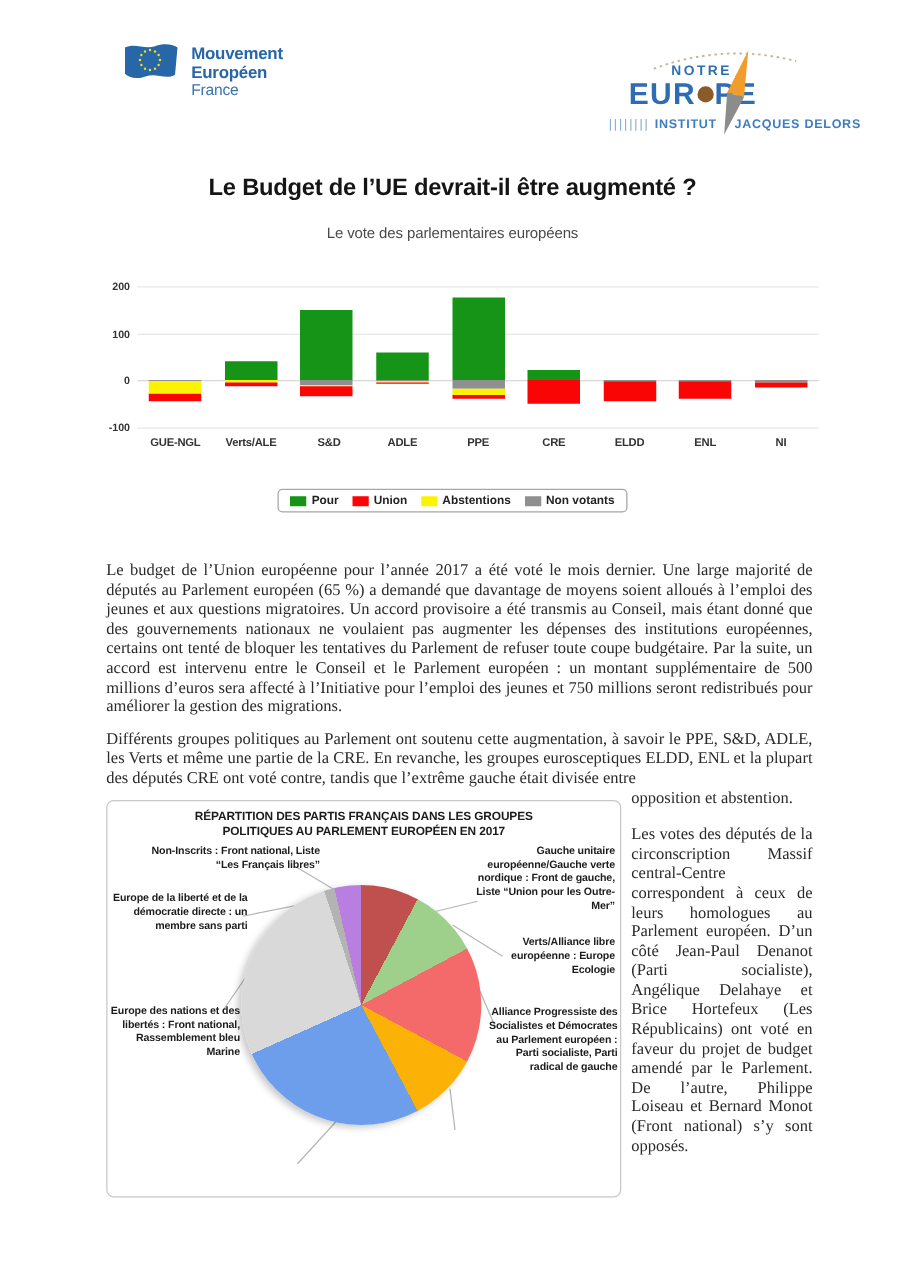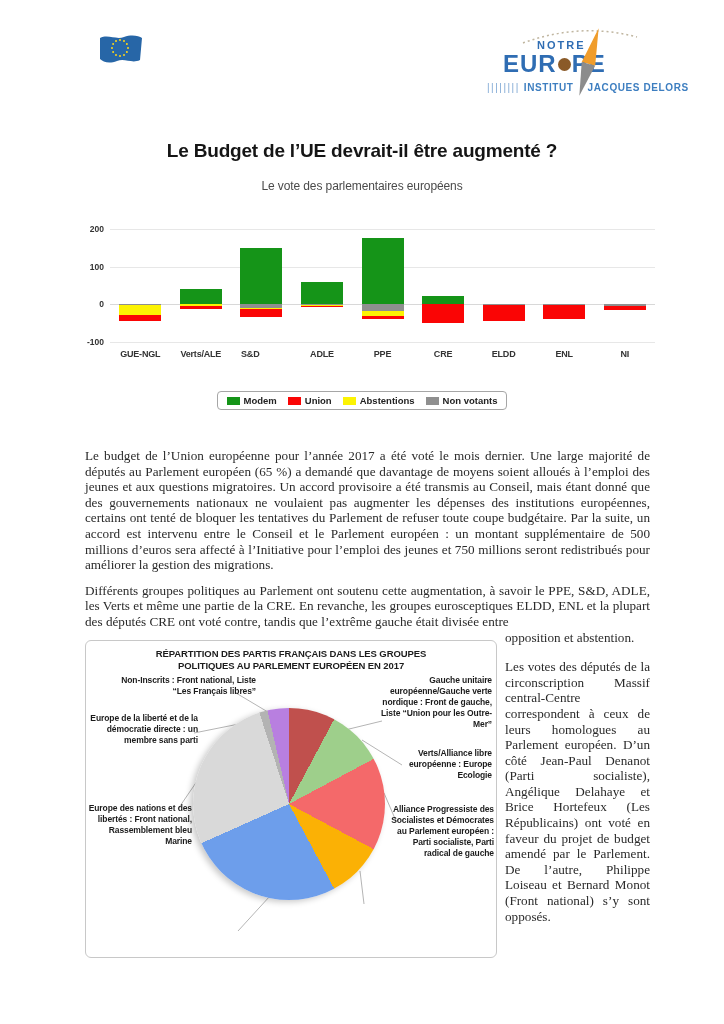--- a/index.html
+++ b/index.html
@@ -5,21 +5,21 @@
   html,body{margin:0;padding:0;background:#ffffff;}
   .page{position:relative;width:724px;height:1024px;background:#ffffff;overflow:hidden;
         font-family:"Liberation Sans","DejaVu Sans",sans-serif;color:#2a2a2a;}
 
   
   .header{position:relative;height:118px;}
   .logo-left{position:absolute;left:98px;top:33px;display:flex;gap:9px;}
   .mvt-text{padding-top:2px;}
   .mvt-line{color:#2766a7;font-weight:bold;font-size:13.5px;line-height:15px;letter-spacing:-0.2px;}
   .mvt-france{color:#3a74ad;font-weight:normal;font-size:12.5px;line-height:15px;}
-  .logo-right{position:absolute;left:487px;top:24px;width:215px;height:78px;}
+  .logo-right{position:absolute;left:487px;top:36px;width:215px;height:78px;}
   .ne-notre{position:absolute;left:50px;top:15px;font-weight:bold;font-size:11px;letter-spacing:2px;color:#2f6db3;}
   .ne-word{position:absolute;left:16px;top:26px;font-weight:800;font-size:24px;letter-spacing:1px;color:#2f6db3;white-space:nowrap;}
   .ne-dot{display:inline-block;width:13px;height:13px;border-radius:50%;background:#8a5a28;margin:0 1px 1px 1px;}
   .ne-inst{position:absolute;left:0px;top:58px;font-weight:bold;font-size:10px;color:#3d7ec0;letter-spacing:0.6px;white-space:nowrap;}
   .ne-bars{color:#7fa8d4;font-weight:normal;letter-spacing:1.5px;margin-right:4px;}
   .ne-gap{display:inline-block;width:14px;}
   .ne-needle{position:absolute;left:80px;top:0px;}
   .ne-arc{position:absolute;left:28px;top:0px;}
 
   
@@ -94,20 +94,25 @@
               <circle cx="28.9" cy="19" r="1"></circle>
               <circle cx="26" cy="21.9" r="1"></circle>
             <circle cx="22" cy="23" r="1"></circle>
               <circle cx="18" cy="21.9" r="1"></circle>
               <circle cx="15.1" cy="19" r="1"></circle>
             <circle cx="14" cy="15" r="1"></circle>
               <circle cx="15.1" cy="11" r="1"></circle>
               <circle cx="18" cy="8.1" r="1"></circle>
           </g>
         </svg>
+      </span>
+      <span class="mvt-text">
+        <div class="mvt-line">Mouvement</div>
+        <div class="mvt-line">Européen</div>
+        <div class="mvt-line mvt-france">France</div>
       </span>
     </div>
 
     <div class="logo-right">
       <span class="ne-arc">
         <svg width="130" height="22" viewBox="0 0 130 22">
           <path d="M8,19 Q65,-2 122,13" fill="none" stroke="#c0b6a0" stroke-width="1.5" stroke-dasharray="2,3"></path>
         </svg>
       </span>
       <div class="ne-notre">NOTRE</div>
@@ -142,21 +147,21 @@
         <div class="bar-seg" style="left: 9.27778px; top: 93.5px; width: 42px; height: 6.375px; background: rgb(250, 5, 5);"></div>
         <div class="xtick" style="left: 0px; width: 60.5556px;">GUE-NGL</div>
         <div class="bar-seg" style="left: 69.8333px; top: 68px; width: 42px; height: 15px; background: rgb(21, 148, 24);"></div>
         <div class="bar-seg" style="left: 69.8333px; top: 83px; width: 42px; height: 1.875px; background: rgb(252, 243, 3);"></div>
         <div class="bar-seg" style="left: 69.8333px; top: 84.875px; width: 42px; height: 2.625px; background: rgb(250, 5, 5);"></div>
         <div class="xtick" style="left: 60.5556px; width: 60.5556px;">Verts/ALE</div>
         <div class="bar-seg" style="left: 130.389px; top: 26.75px; width: 42px; height: 56.25px; background: rgb(21, 148, 24);"></div>
         <div class="bar-seg" style="left: 130.389px; top: 83px; width: 42px; height: 3.75px; background: rgb(143, 143, 143);"></div>
         <div class="bar-seg" style="left: 130.389px; top: 86.75px; width: 42px; height: 1.125px; background: rgb(252, 243, 3);"></div>
         <div class="bar-seg" style="left: 130.389px; top: 87.875px; width: 42px; height: 8.25px; background: rgb(250, 5, 5);"></div>
-        <div class="xtick" style="left: 110px; width: 60.5556px;">S&amp;D</div>
+        <div class="xtick" style="left: 123px; width: 60.5556px;">S&amp;D</div>
         <div class="bar-seg" style="left: 190.944px; top: 60.5px; width: 42px; height: 22.5px; background: rgb(21, 148, 24);"></div>
         <div class="bar-seg" style="left: 190.944px; top: 83px; width: 42px; height: 1px; background: rgb(143, 143, 143);"></div>
         <div class="bar-seg" style="left: 190.944px; top: 83.75px; width: 42px; height: 1px; background: rgb(252, 243, 3);"></div>
         <div class="bar-seg" style="left: 190.944px; top: 84.5px; width: 42px; height: 1.5px; background: rgb(250, 5, 5);"></div>
         <div class="xtick" style="left: 181.667px; width: 60.5556px; text-align: center;">ADLE</div>
         <div class="bar-seg" style="left: 251.5px; top: 17.375px; width: 42px; height: 65.625px; background: rgb(21, 148, 24);"></div>
         <div class="bar-seg" style="left: 251.5px; top: 83px; width: 42px; height: 6.75px; background: rgb(143, 143, 143);"></div>
         <div class="bar-seg" style="left: 251.5px; top: 89.75px; width: 42px; height: 4.875px; background: rgb(252, 243, 3);"></div>
         <div class="bar-seg" style="left: 251.5px; top: 94.625px; width: 42px; height: 3.375px; background: rgb(250, 5, 5);"></div>
         <div class="xtick" style="left: 242.222px; width: 60.5556px;">PPE</div>
@@ -171,21 +176,21 @@
         <div class="xtick" style="left: 423.889px; width: 60.5556px;">ENL</div>
         <div class="bar-seg" style="left: 493.722px; top: 83px; width: 42px; height: 1.5px; background: rgb(143, 143, 143);"></div>
         <div class="bar-seg" style="left: 493.722px; top: 84.5px; width: 42px; height: 4.5px; background: rgb(250, 5, 5);"></div>
         <div class="xtick" style="left: 484.444px; width: 60.5556px;">NI</div>
       </div>
   </div>
 
   <div class="legend">
     <span class="legend-item">
         <span class="legend-chip" style="background: rgb(21, 148, 24);"></span>
-        <span>Modem</span>
+        <span>Pour</span>
       </span>
     <span class="legend-item">
         <span class="legend-chip" style="background: rgb(250, 5, 5);"></span>
         <span>Union</span>
       </span>
     <span class="legend-item">
         <span class="legend-chip" style="background: rgb(252, 243, 3);"></span>
         <span>Abstentions</span>
       </span>
     <span class="legend-item">

